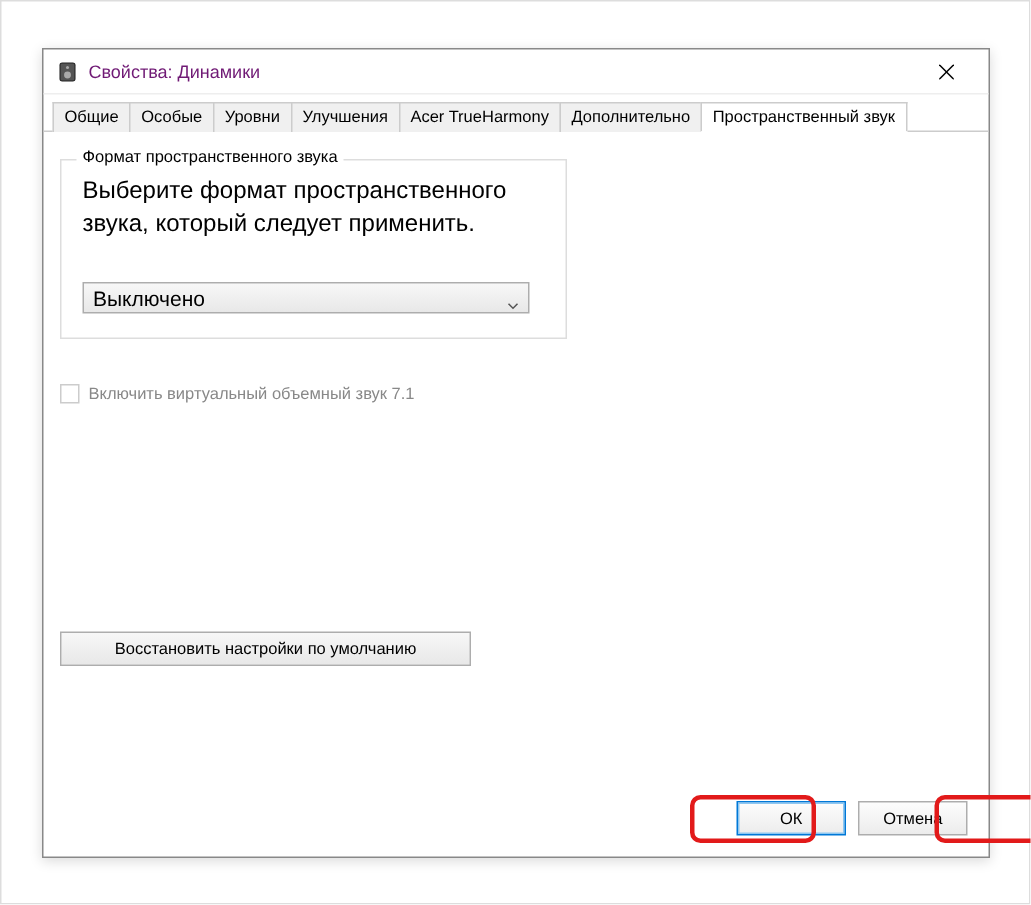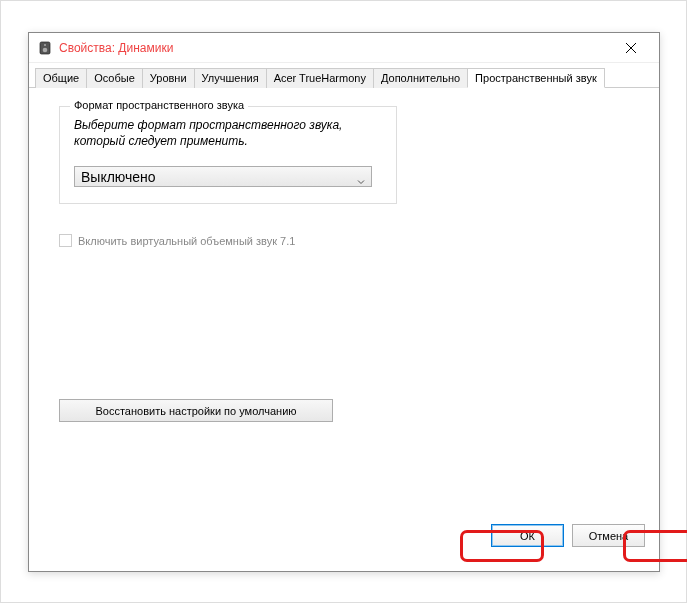--- a/index.html
+++ b/index.html
@@ -32,21 +32,21 @@
     .titlebar-icon {
       width: 16px;
       height: 16px;
       margin-right: 6px;
       display: flex;
       align-items: center;
       justify-content: center;
     }
     .titlebar-title {
       font-size: 12px;
-      color: #ef4444;
+      color: #701a75;
       flex: 1;
     }
     .titlebar-close {
       width: 40px;
       height: 28px;
       display: flex;
       align-items: center;
       justify-content: center;
       cursor: pointer;
       font-size: 14px;
@@ -68,44 +68,43 @@
       top: 1px;
       margin-right: -1px;
       white-space: nowrap;
     }
     .tab.active {
       background: #fff;
       border-bottom: 1px solid #fff;
       z-index: 1;
     }
     .tab-content {
-      padding: 12px 30px 14px;
+      padding: 12px 11px 14px;
     }
     .groupbox {
       border: 1px solid #ddd;
       margin: 6px 0;
       padding: 10px 14px 16px;
       position: relative;
       width: 338px;
     }
     .groupbox-title {
       position: absolute;
       top: -8px;
       left: 10px;
       background: #fff;
       padding: 0 4px;
       font-size: 11px;
       color: #000;
     }
     .groupbox-text {
-      font-size: 12px;
+      font-size: 16px;
       color: #000;
-      margin-bottom: 17px;
+      margin-bottom: 28px;
       line-height: 1.35;
-      font-style: italic;
     }
     .dropdown {
       width: 298px;
       height: 21px;
       background: linear-gradient(#f7f7f7, #e8e8e8);
       border: 1px solid #adadad;
       display: flex;
       align-items: center;
       padding: 0 6px;
       font-size: 14px;
@@ -138,21 +137,21 @@
       border: 1px solid #adadad;
       font-size: 11px;
       cursor: pointer;
       display: flex;
       align-items: center;
       justify-content: center;
     }
     .button-bar {
       position: absolute;
       right: 14px;
-      bottom: 24px;
+      bottom: 14px;
       display: flex;
       gap: 8px;
     }
     .btn {
       width: 73px;
       height: 23px;
       background: linear-gradient(#fdfdfd, #ececec);
       border: 1px solid #adadad;
       font-size: 11px;
       cursor: pointer;

